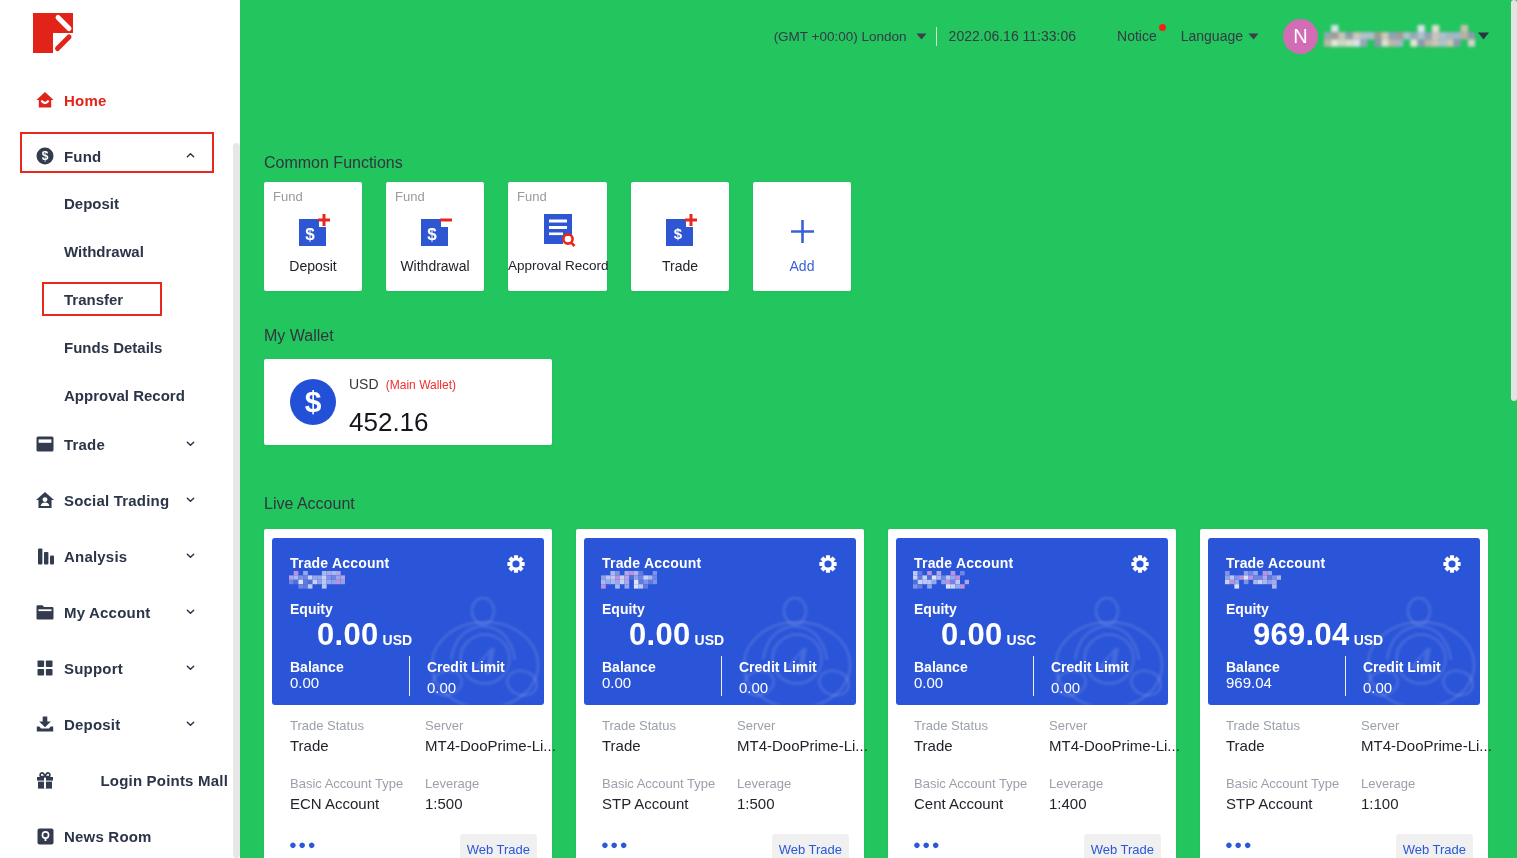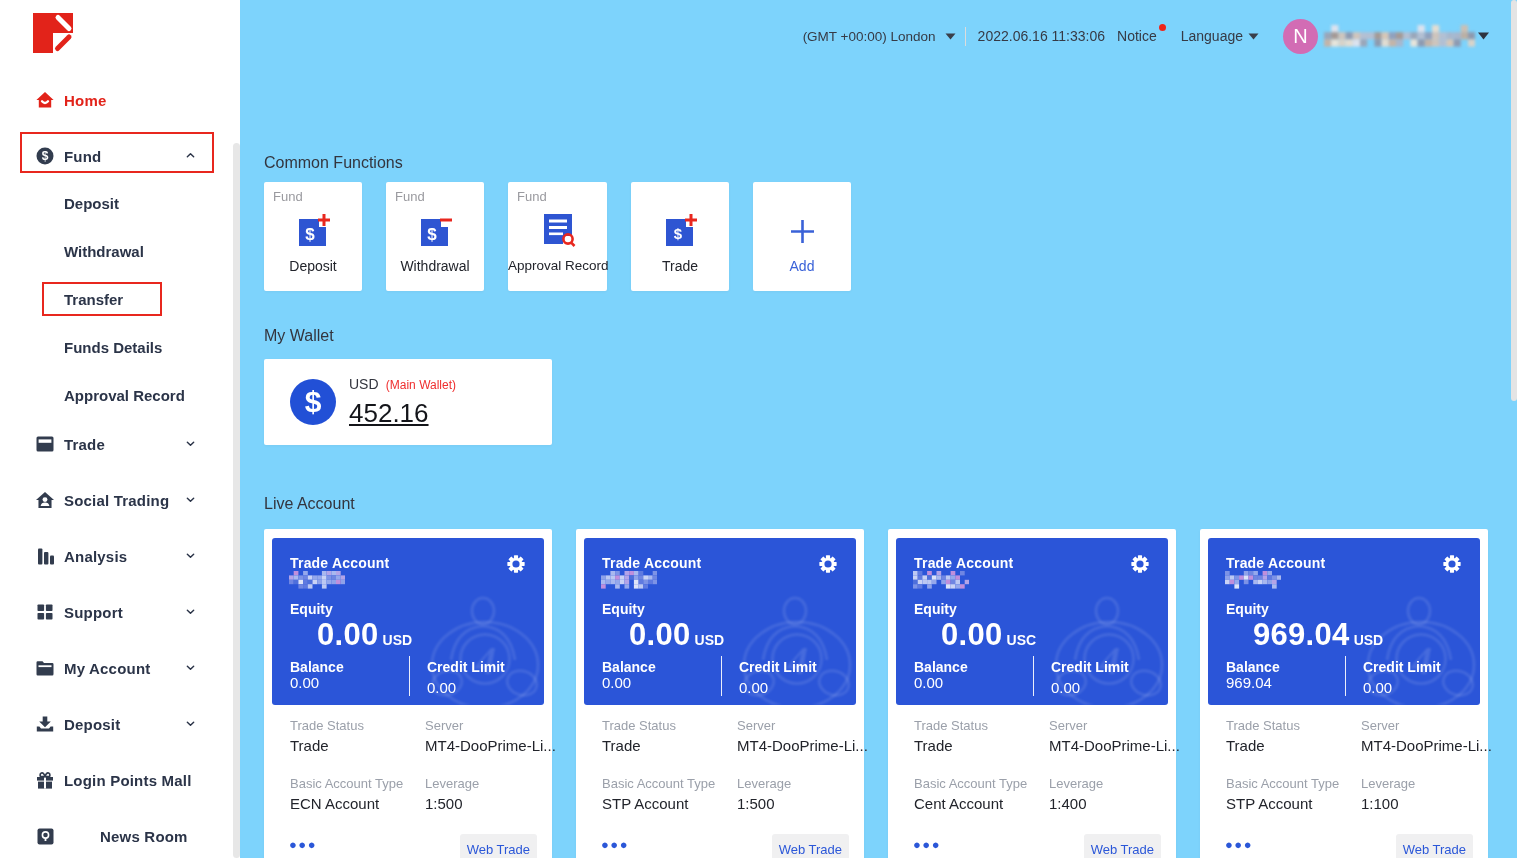--- a/index.html
+++ b/index.html
@@ -6,21 +6,21 @@
 html,body { width:1517px; height:858px; overflow:hidden; font-family:"Liberation Sans", sans-serif; background:#f7f8fa; }
 .sidebar { position:absolute; left:0; top:0; width:240px; height:858px; background:#fff; z-index:5; }
 .sbar { position:absolute; left:233px; top:143px; width:7px; height:715px; background:#e7e7e7; border-radius:3.5px; }
 .logo { position:absolute; left:33px; top:13px; }
 .menu { position:absolute; left:0; top:80px; width:228px; }
 .mi { position:relative; height:40px; display:flex; align-items:center; padding-left:36px; color:#2b3448; font-size:15px; font-weight:bold; }
 .mi .txt { margin-left:10px; letter-spacing:0.2px; }
 .mi .icon { width:18px; height:18px; display:flex; align-items:center; justify-content:center; }
 .chev { position:absolute; right:33px; top:50%; margin-top:-5px; width:9px; height:9px; }
 .sub { height:48px; padding-left:64px; display:flex; align-items:center; color:#2b3448; font-size:15px; font-weight:bold; }
-.main { position:absolute; left:240px; top:0; width:1277px; height:858px; background:#7dd3fc; }
+.main { position:absolute; left:240px; top:0; width:1277px; height:858px; background:#22c55e; }
 .topbar { position:absolute; top:0; left:0; width:100%; height:72px; display:flex; align-items:center; justify-content:flex-end; color:#363a45; font-size:14px; }
 .greet { position:absolute; left:24px; top:84px; font-size:16px; color:#3c4049; }
 .sect { font-size:16px; color:#33353e; }
 .fcards { position:absolute; left:24px; top:182px; display:flex; gap:24px; }
 .fcard { width:98px; height:109px; background:#fff; border-radius:2px; box-shadow:0 1px 3px rgba(0,0,0,0.04); position:relative; }
 .fcard .tag { position:absolute; left:9px; top:7px; font-size:13px; color:#9a9a9f; }
 .fcard .ic { position:absolute; left:0; right:0; top:26px; height:42px; display:flex; align-items:center; justify-content:center; }
 .fcard .lbl { position:absolute; left:0; right:0; top:76px; text-align:center; font-size:14px; color:#22242b; }
 .wcard { position:absolute; left:24px; top:359px; width:288px; height:86px; background:#fff; border-radius:2px; box-shadow:0 1px 3px rgba(0,0,0,0.04); }
 .acards { position:absolute; left:24px; top:529px; display:flex; gap:24px; }
@@ -50,21 +50,21 @@
 </head>
 <body>
 <div class="main">
   <div style="position:absolute;right:0;top:0;width:6px;height:401px;background:#e4e4e4;border-radius:3px;z-index:9;"></div>
   <div class="topbar">
     <span style="margin-right:9px;font-size:13.5px;">(GMT +00:00) London</span>
     <svg width="11" height="7" viewBox="0 0 11 7" style="margin-right:9px;">
         <path d="M0.5 0.5 L10.5 0.5 L5.5 6.5 Z" fill="#3a3f4a"></path>
       </svg>
     <span style="width:1px;height:19px;background:#dcdcdc;margin-right:12px;"></span>
-    <span style="margin-right:12px;">2022.06.16 11:33:06</span>
+    <span style="margin-right:41px;">2022.06.16 11:33:06</span>
     <span style="position:relative;margin-right:24px;">Notice<span style="position:absolute;right:-9px;top:-4px;width:7px;height:7px;border-radius:50%;background:#ef2419;"></span></span>
     <span style="margin-right:5px;">Language</span>
     <svg width="11" height="7" viewBox="0 0 11 7" style="margin-right:24px;">
         <path d="M0.5 0.5 L10.5 0.5 L5.5 6.5 Z" fill="#3a3f4a"></path>
       </svg>
     <span style="width:35px;height:35px;border-radius:50%;background:#d26cb4;color:#fff;display:flex;align-items:center;justify-content:center;font-size:20px;margin-right:6px;">N</span>
     <svg width="151" height="22" viewBox="0 0 151 22" style="margin-right:2px;filter:blur(1.4px);">
         <rect x="0.0" y="7.2" width="7.2" height="7.2" fill="#9aa5b8"></rect>
         <rect x="0.0" y="14.4" width="7.2" height="7.2" fill="#c4b4a8"></rect>
         <rect x="7.2" y="0" width="7.2" height="7.2" fill="#dce2ee"></rect>
@@ -167,21 +167,21 @@
             <path d="M13.5 2 V25 M2 13.5 H25" stroke="#3a62d8" stroke-width="2.6"></path>
           </svg>
       </div>
       <div class="lbl" style="color:#3a62d8;">Add</div>
     </div>
   </div>
   <div class="sect" style="position:absolute;left:24px;top:327px;">My Wallet</div>
   <div class="wcard">
     <div style="position:absolute;left:26px;top:20px;width:46px;height:46px;border-radius:50%;background:#2250d6;color:#fff;display:flex;align-items:center;justify-content:center;font-size:30px;font-weight:bold;">$</div>
     <div style="position:absolute;left:85px;top:17px;font-size:14px;color:#33353e;">USD <span style="font-size:12px;font-weight:normal;color:#ef2e2e;">&nbsp;(Main Wallet)</span></div>
-    <div style="position:absolute;left:85px;top:39px;font-size:26px;color:#14151a;text-decoration:underline;">452.16</div>
+    <div style="position:absolute;left:85px;top:48px;font-size:26px;color:#14151a;">452.16</div>
   </div>
   <div class="sect" style="position:absolute;left:24px;top:495px;">Live Account</div>
   <div class="acards">
     <div class="acard">
       <div class="ahead">
         <svg class="wm" width="273" height="167" viewBox="0 0 273 167" style="filter:blur(1.2px);">
           <g stroke="rgba(255,255,255,0.11)" stroke-width="3" fill="none">
             <ellipse cx="211" cy="73" rx="11" ry="13"></ellipse>
             <path d="M179 122 Q184 90 211 88 Q238 90 243 122"></path>
             <circle cx="213" cy="121" r="24.5"></circle>
@@ -645,68 +645,68 @@
             <rect x="13" y="7.6" width="4" height="8.9" rx="1" fill="#323c4e"></rect>
           </svg>
         </span>
       <span class="txt">Analysis</span>
       <svg class="chev" viewBox="0 0 10 10">
           <path d="M1.5 3.5 L5 7 L8.5 3.5" fill="none" stroke="#2b3448" stroke-width="1.6" stroke-linecap="round" stroke-linejoin="round"></path>
         </svg>
     </div>
     <div class="mi" style="margin-top:16px;">
       <span class="icon">
+          <svg width="18" height="15" viewBox="0 0 18 15">
+            <path d="M0.5 1.5 Q0.5 0.3 1.7 0.3 L6.5 0.3 L8 2 L16.3 2 Q17.5 2 17.5 3.2 L17.5 13 Q17.5 14.5 16.3 14.5 L1.7 14.5 Q0.5 14.5 0.5 13.3 Z" fill="#323c4e"></path>
+            <rect x="2.5" y="4.3" width="13" height="1.8" fill="#fff"></rect>
+          </svg>
+        </span>
+      <span class="txt">My Account</span>
+      <svg class="chev" viewBox="0 0 10 10">
+          <path d="M1.5 3.5 L5 7 L8.5 3.5" fill="none" stroke="#2b3448" stroke-width="1.6" stroke-linecap="round" stroke-linejoin="round"></path>
+        </svg>
+    </div>
+    <div class="mi" style="margin-top:16px;">
+      <span class="icon">
           <svg width="16" height="16" viewBox="0 0 16 16">
             <rect x="0.5" y="0.5" width="6.6" height="6.6" rx="0.8" fill="#323c4e"></rect>
             <rect x="8.9" y="0.5" width="6.6" height="6.6" rx="0.8" fill="#323c4e"></rect>
             <rect x="0.5" y="8.9" width="6.6" height="6.6" rx="0.8" fill="#323c4e"></rect>
             <rect x="8.9" y="8.9" width="6.6" height="6.6" rx="0.8" fill="#323c4e"></rect>
           </svg>
         </span>
       <span class="txt">Support</span>
       <svg class="chev" viewBox="0 0 10 10">
           <path d="M1.5 3.5 L5 7 L8.5 3.5" fill="none" stroke="#2b3448" stroke-width="1.6" stroke-linecap="round" stroke-linejoin="round"></path>
         </svg>
     </div>
     <div class="mi" style="margin-top:16px;">
       <span class="icon">
-          <svg width="18" height="15" viewBox="0 0 18 15">
-            <path d="M0.5 1.5 Q0.5 0.3 1.7 0.3 L6.5 0.3 L8 2 L16.3 2 Q17.5 2 17.5 3.2 L17.5 13 Q17.5 14.5 16.3 14.5 L1.7 14.5 Q0.5 14.5 0.5 13.3 Z" fill="#323c4e"></path>
-            <rect x="2.5" y="4.3" width="13" height="1.8" fill="#fff"></rect>
-          </svg>
-        </span>
-      <span class="txt">My Account</span>
-      <svg class="chev" viewBox="0 0 10 10">
-          <path d="M1.5 3.5 L5 7 L8.5 3.5" fill="none" stroke="#2b3448" stroke-width="1.6" stroke-linecap="round" stroke-linejoin="round"></path>
-        </svg>
-    </div>
-    <div class="mi" style="margin-top:16px;">
-      <span class="icon">
           <svg width="18" height="16" viewBox="0 0 18 16">
             <path d="M6.7 0.5 L11.3 0.5 L11.3 5.5 L14.8 5.5 L9 11.2 L3.2 5.5 L6.7 5.5 Z" fill="#323c4e"></path>
             <path d="M0.8 10.5 L3.4 10.5 L5 12.6 L13 12.6 L14.6 10.5 L17.2 10.5 L17.2 15.5 L0.8 15.5 Z" fill="#323c4e"></path>
           </svg>
         </span>
       <span class="txt">Deposit</span>
       <svg class="chev" viewBox="0 0 10 10">
           <path d="M1.5 3.5 L5 7 L8.5 3.5" fill="none" stroke="#2b3448" stroke-width="1.6" stroke-linecap="round" stroke-linejoin="round"></path>
         </svg>
     </div>
-    <div class="mi" style="margin-top:16px;">
+    <div class="mi" style="margin-top:16px;justify-content:space-between;">
       <span class="icon">
           <svg width="18" height="17" viewBox="0 0 18 17">
             <rect x="1" y="5" width="16" height="3.6" fill="#323c4e"></rect>
             <rect x="2" y="9.6" width="14" height="7" fill="#323c4e"></rect>
             <rect x="8" y="5" width="2" height="11.6" fill="#fff"></rect>
             <path d="M4.5 4.6 Q3.4 2 5.4 1 Q7.4 0.2 9 4.2 Q10.6 0.2 12.6 1 Q14.6 2 13.5 4.6 Z" fill="none" stroke="#323c4e" stroke-width="1.6"></path>
           </svg>
         </span>
       <span class="txt">Login Points Mall</span>
     </div>
-    <div class="mi" style="margin-top:16px;gap:36px;">
+    <div class="mi" style="margin-top:16px;">
       <span class="icon">
           <svg width="17" height="17" viewBox="0 0 17 17">
             <rect x="0.5" y="0.5" width="16" height="16" rx="2" fill="#323c4e"></rect>
             <circle cx="8.5" cy="7" r="3.1" fill="none" stroke="#fff" stroke-width="1.6"></circle>
             <line x1="8.5" y1="10" x2="8.5" y2="13" stroke="#fff" stroke-width="1.8"></line>
           </svg>
         </span>
       <span class="txt">News Room</span>
     </div>
   </div>

